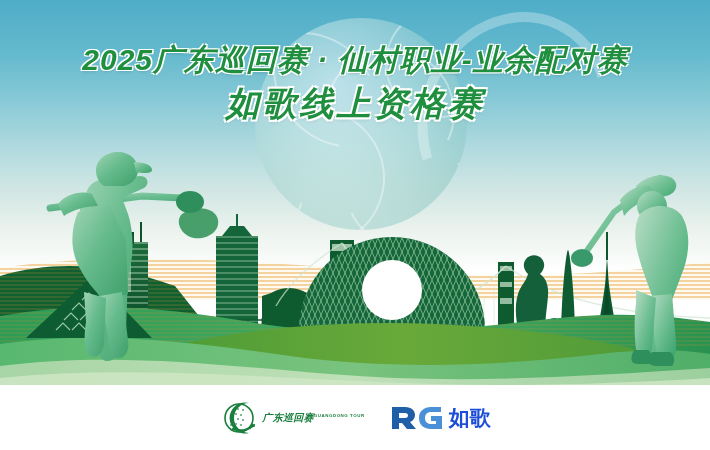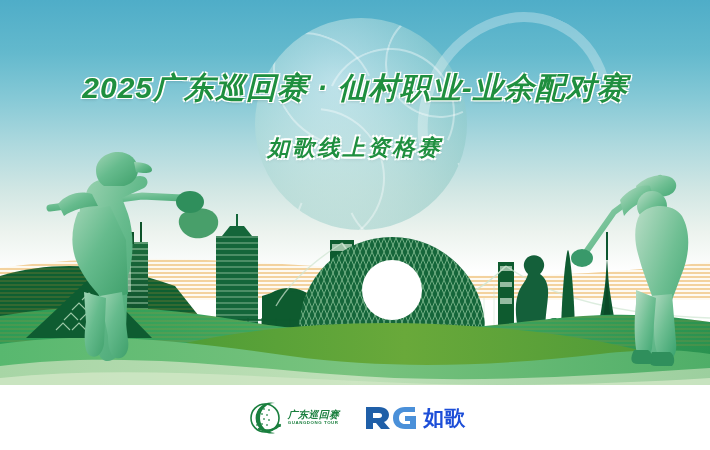--- a/index.html
+++ b/index.html
@@ -47,35 +47,34 @@
     position:absolute; left:420px; top:10px;
     width:190px; height:215px; border-radius:50%;
     border:10px solid rgba(255,255,255,.30);
     border-right-color:transparent; border-bottom-color:transparent;
     transform:rotate(25deg);
   }
 
   
   .titles { position:absolute; left:0; top:0; width:710px; text-align:center; }
   .title-main {
-    margin-top:68px;
+    margin-top:40px;
     font-size:30px;
     font-weight:bold;
     font-style:italic;
     letter-spacing:1px;
     color:#1f8f3f;
     white-space:nowrap;
     text-shadow:
       -1.4px -1.4px 0 #ffffff,  1.4px -1.4px 0 #ffffff,
       -1.4px  1.4px 0 #ffffff,  1.4px  1.4px 0 #ffffff,
        0 2px 3px rgba(0,0,0,.12);
   }
   .title-sub {
-    margin-top:24px;
-    font-size:22px;
+    font-size:34px;
     font-weight:bold;
     font-style:italic;
     letter-spacing:3px;
     color:#1f8f3f;
     white-space:nowrap;
     text-shadow:
       -1.6px -1.6px 0 #ffffff,  1.6px -1.6px 0 #ffffff,
       -1.6px  1.6px 0 #ffffff,  1.6px  1.6px 0 #ffffff,
        0 2px 4px rgba(0,0,0,.14);
   }
@@ -84,21 +83,21 @@
   .scene { position:absolute; left:0; top:0; width:710px; height:390px; }
 
   
   .footer {
     position:absolute; left:0; bottom:0;
     width:710px; height:65px;
     background:#ffffff;
     display:flex; align-items:center; justify-content:center; gap:26px;
   }
   .logo-gd { display:flex; align-items:center; gap:3px; }
-  .logo-gd-text { display:flex; flex-direction:column; line-height:1; }
+  .logo-gd-text { display:flex; flex-direction:row; line-height:1; }
   .logo-gd-cn {
     font-size:10px; font-weight:bold; font-style:italic;
     color:#1a7f3e; letter-spacing:.3px; white-space:nowrap;
   }
   .logo-gd-en {
     font-size:4.4px; font-weight:bold; color:#1a7f3e;
     letter-spacing:.55px; white-space:nowrap; margin-top:1.5px;
   }
   .logo-rg { display:flex; align-items:center; gap:6px; }
   .logo-rg-cn {

